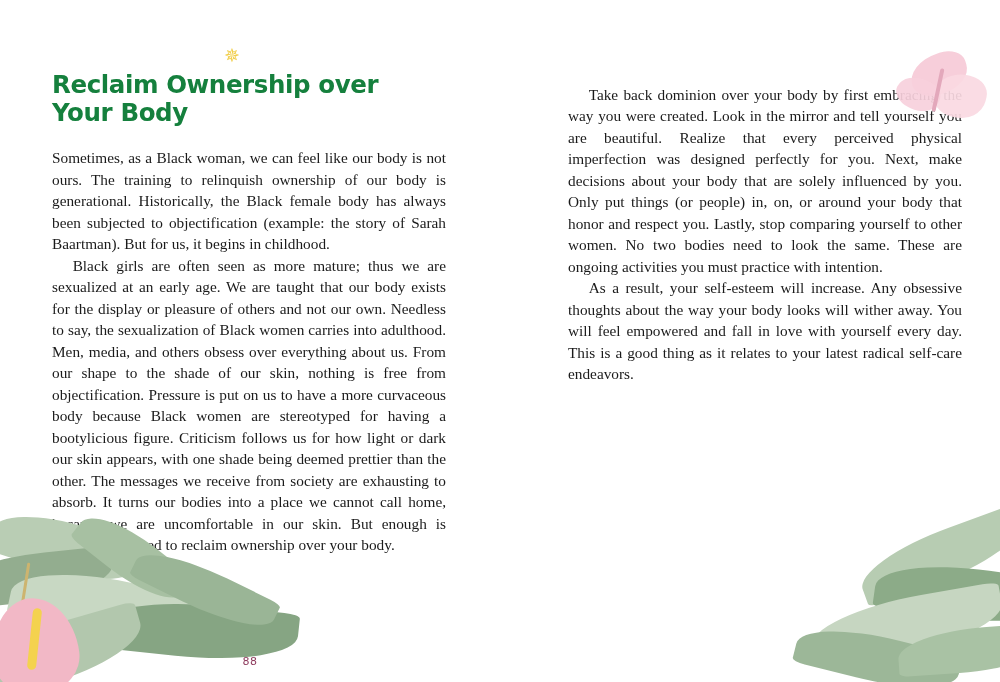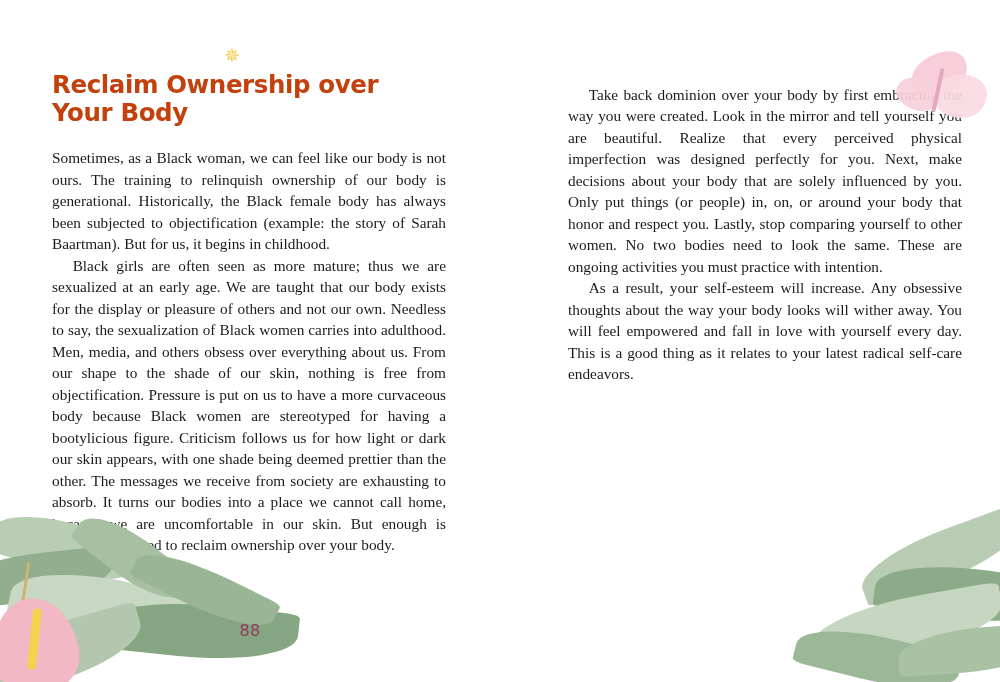--- a/index.html
+++ b/index.html
@@ -41,44 +41,44 @@
     font-size: 19px;
     color: #f1cf4e;
     line-height: 1;
     margin: 0 0 6px 172px;
     letter-spacing: 0;
   }
   h1.chapter-title {
     font-family: "DejaVu Sans", sans-serif;
     font-weight: bold;
     font-size: 24.5px;
-    color: #c2410c;
+    color: #15803d;
     margin: 0 0 20px 0;
     letter-spacing: -0.4px;
     line-height: 1.15;
   }
   p.body-text {
     margin: 0;
     font-size: 15.3px;
     line-height: 1.405;
     color: #1a1a1a;
     text-align: justify;
     text-justify: inter-word;
     hyphens: none;
   }
   p.body-text.indent {
     text-indent: 1.35em;
   }
   .page-number {
     position: absolute;
-    bottom: 42px;
+    bottom: 14px;
     width: 100%;
     text-align: center;
     font-family: "DejaVu Sans", sans-serif;
-    font-size: 16px;
+    font-size: 11px;
     color: #8e3a5d;
     letter-spacing: 0.4px;
   }
 
   
   .deco {
     position: absolute;
     pointer-events: none;
   }
   .leaf {

